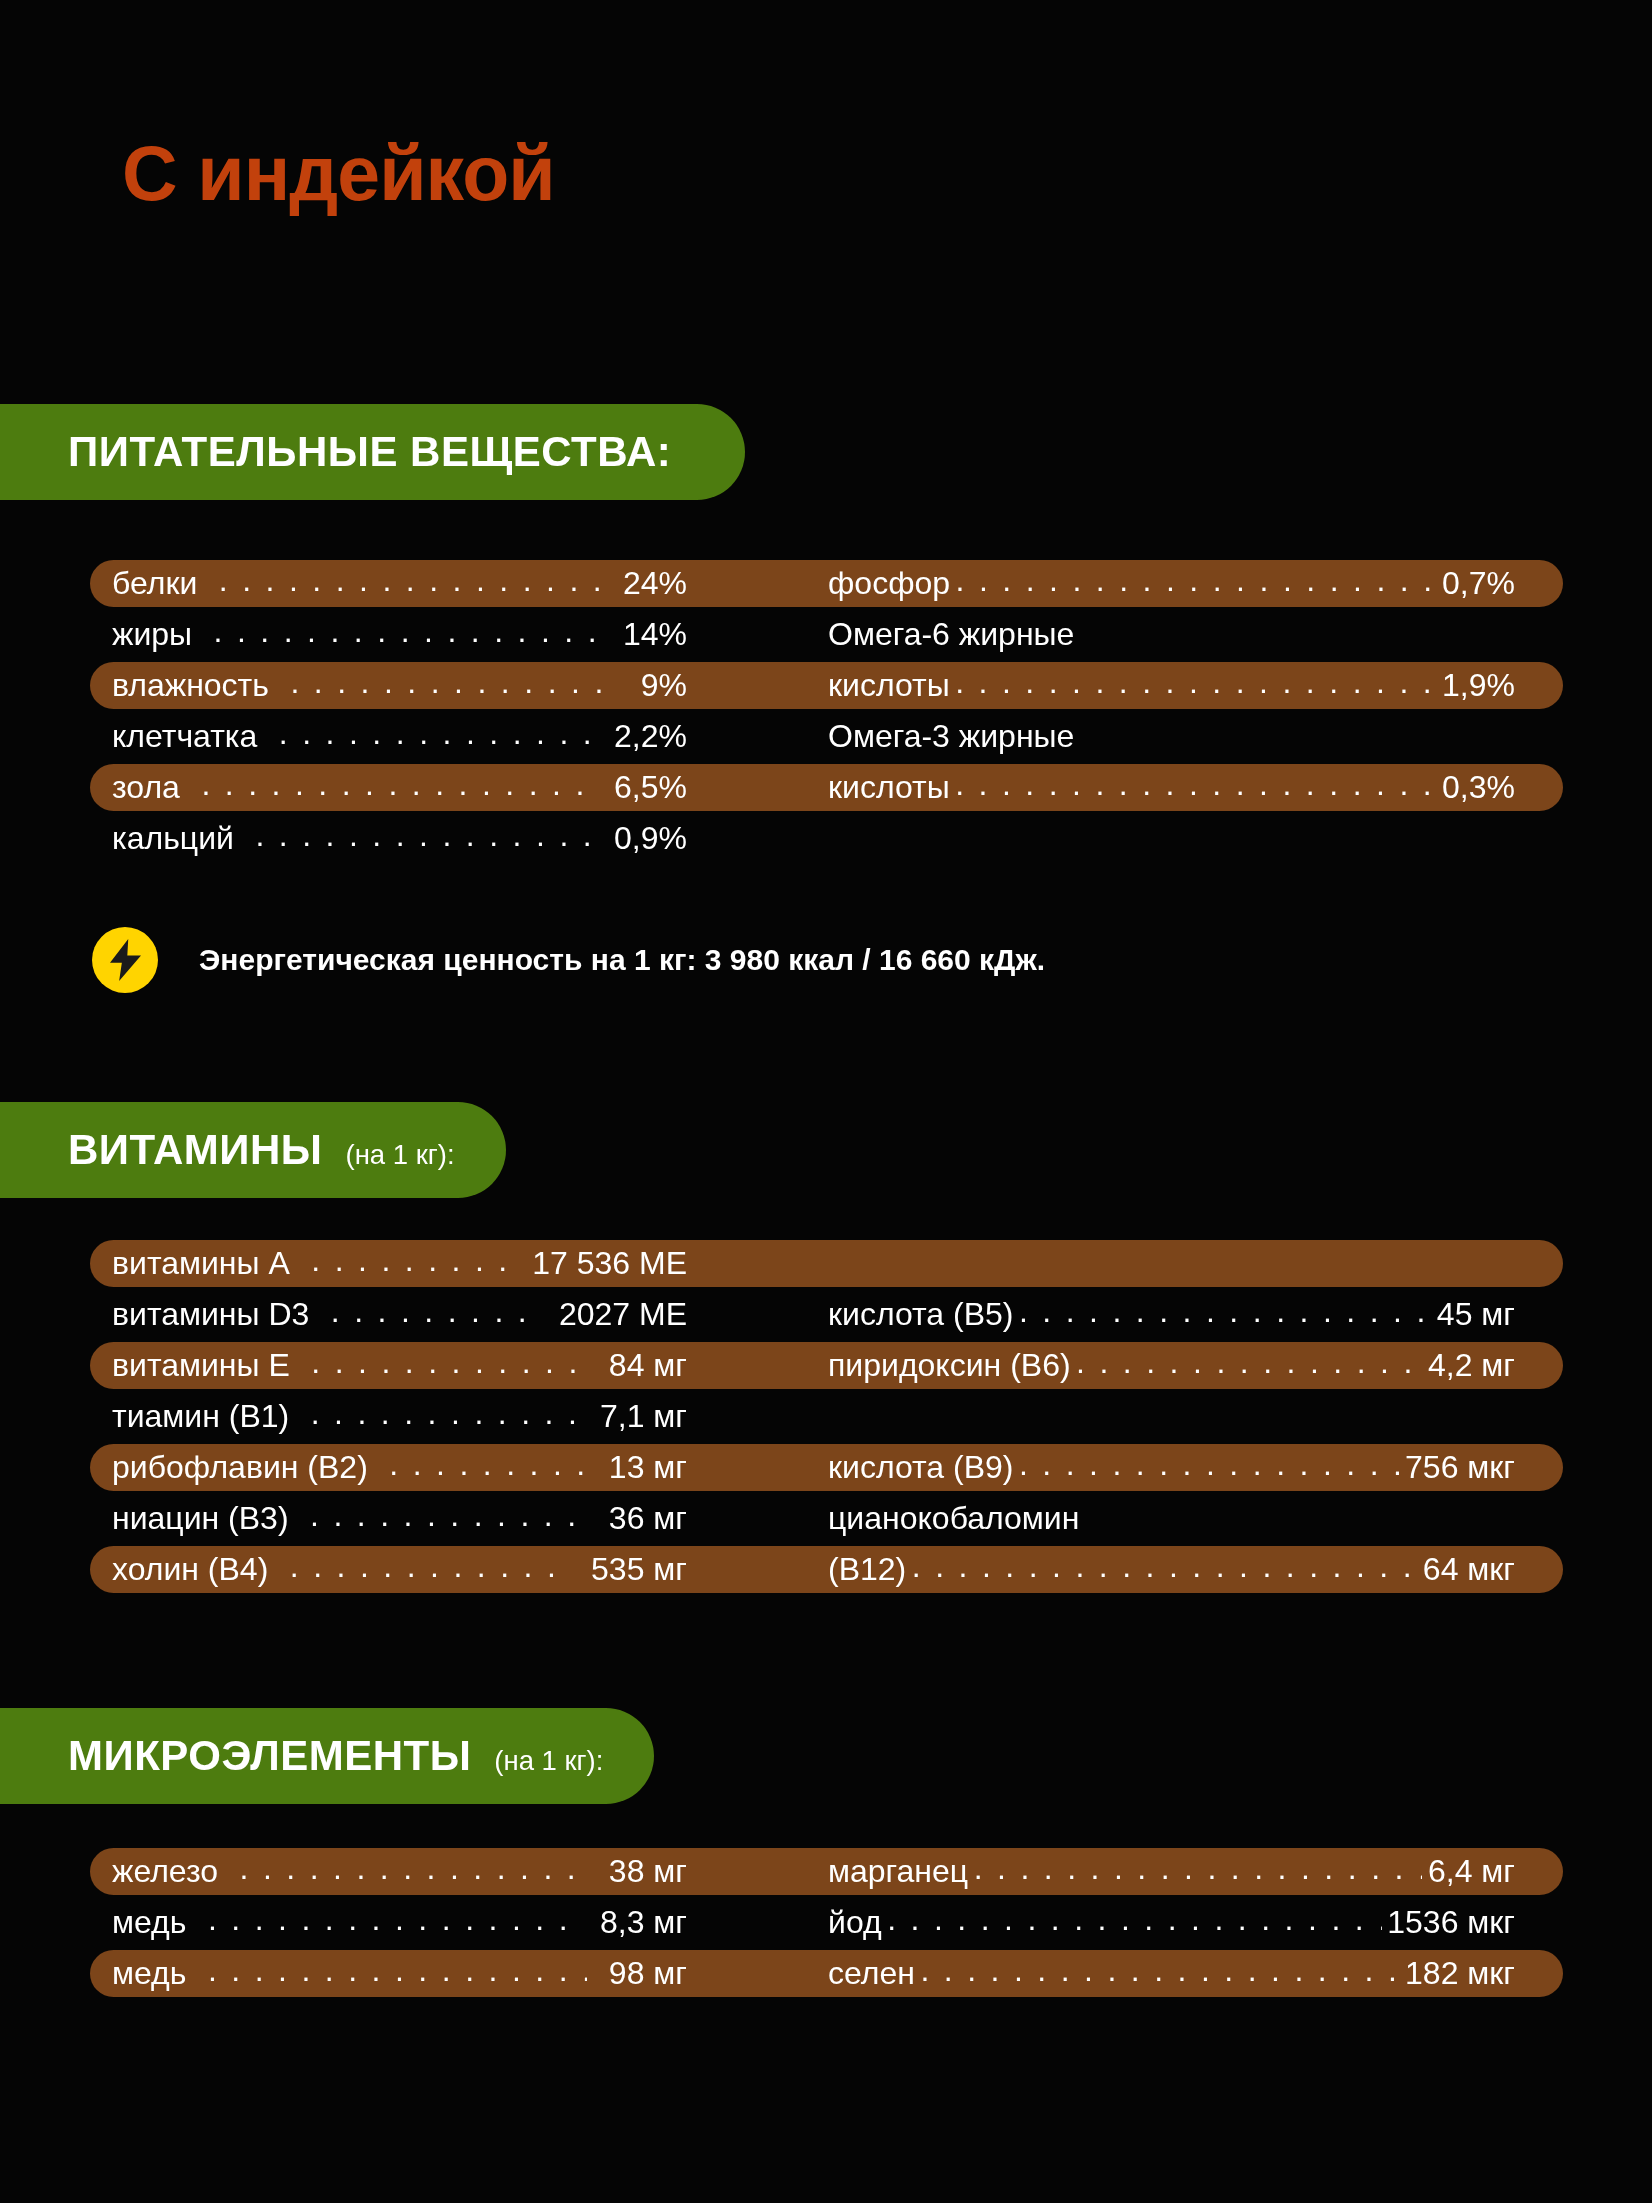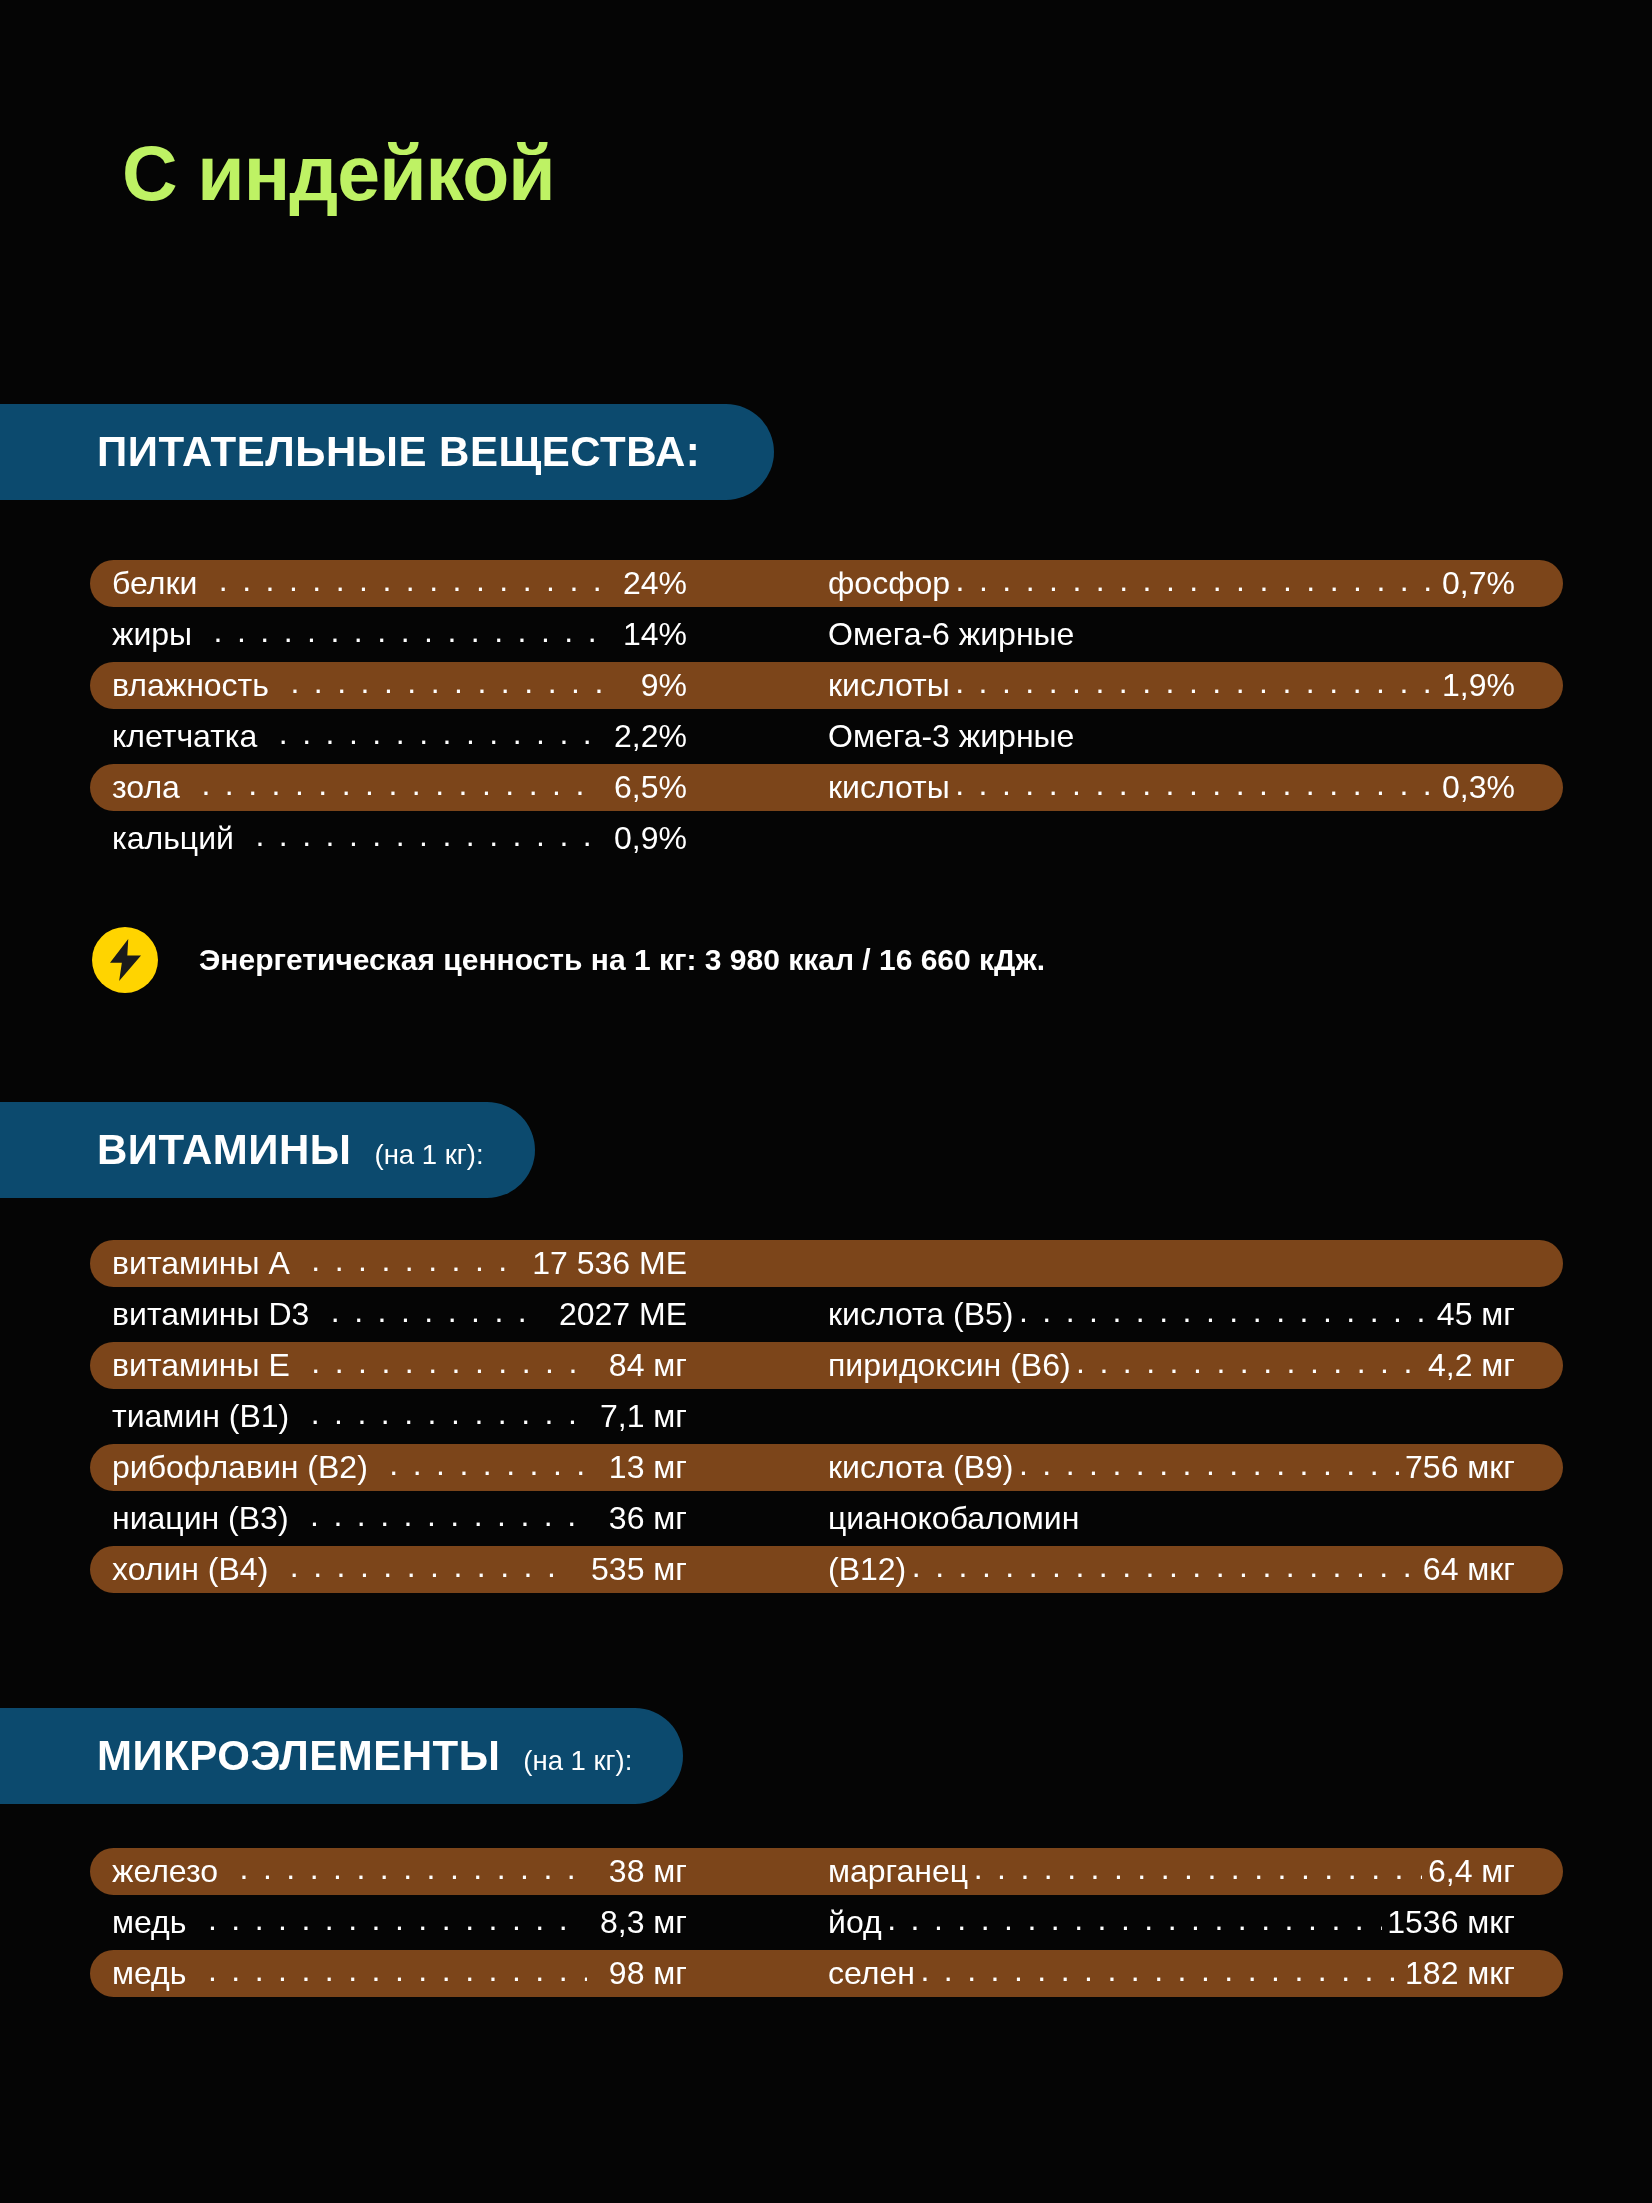--- a/index.html
+++ b/index.html
@@ -23,34 +23,34 @@
   }
 
   
   .title {
     position: absolute;
     left: 122px;
     top: 129px;
     font-size: 77px;
     font-weight: bold;
     letter-spacing: -0.9px;
-    color: #bef264;
+    color: #c2410c;
     white-space: nowrap;
   }
 
   
   .section-header {
     position: absolute;
     left: 0;
-    background: #0c4a6e;
+    background: #4d7c0f;
     border-top-right-radius: 55px;
     border-bottom-right-radius: 55px;
     display: flex;
     align-items: baseline;
-    padding: 0 51px 0 97px;
+    padding: 0 51px 0 68px;
     box-sizing: border-box;
     height: 96px;
   }
   .section-header .sh-main {
     font-size: 42px;
     font-weight: bold;
     letter-spacing: 0.5px;
     color: #ffffff;
     line-height: 96px;
   }

